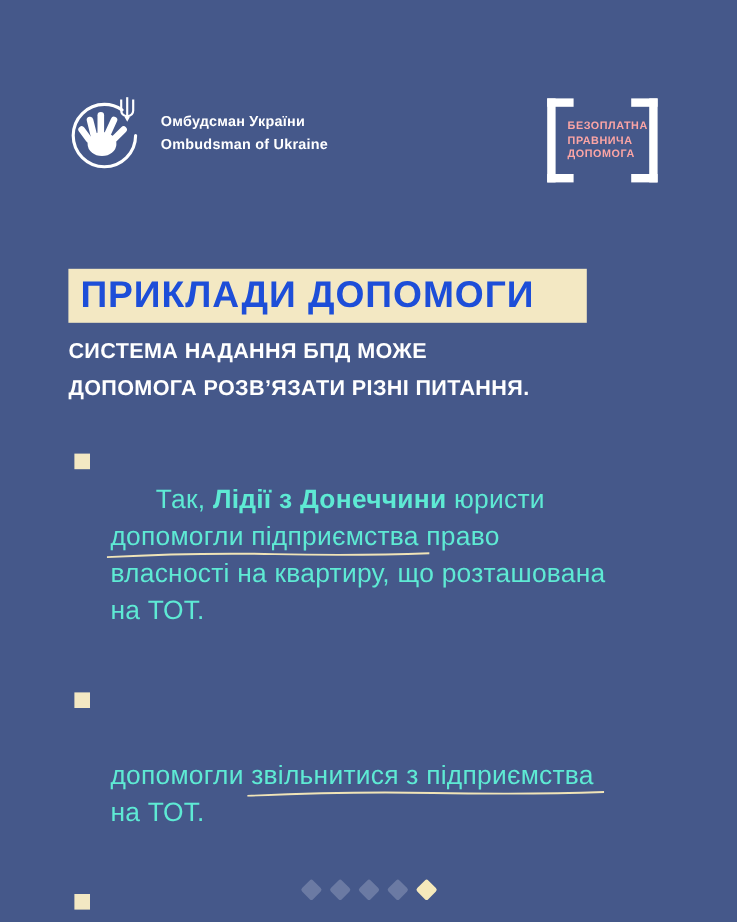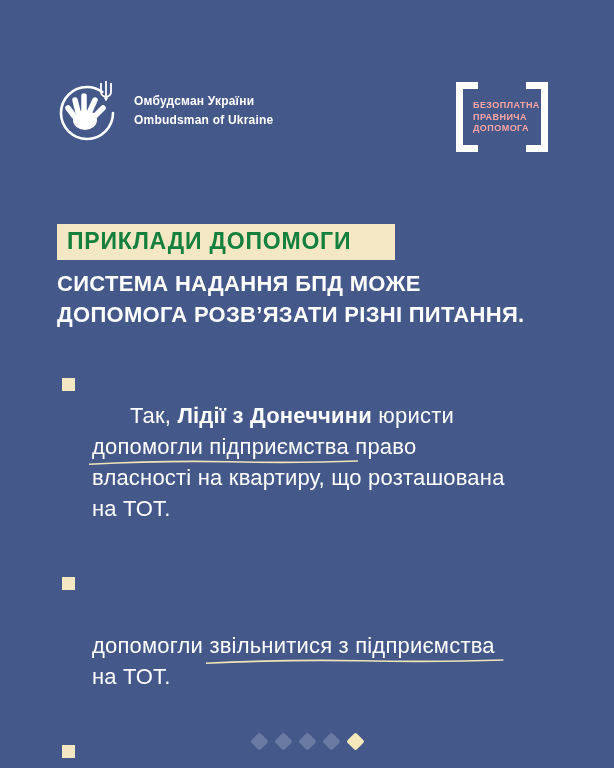--- a/index.html
+++ b/index.html
@@ -29,36 +29,36 @@
   .bpd-text {
     position:absolute; left:17px; top:50%; transform:translateY(-50%);
     font-size:9px; font-weight:bold; line-height:11.5px;
     letter-spacing:0.45px; white-space:nowrap;
   }
 
   
   .title-wrap { position:absolute; left:57px; top:224px; width:545px; }
   .title-badge {
     display:inline-block;
-    background:#f3e8c3; color:#15803d;
-    font-size:23px; font-weight:bold; letter-spacing:0.8px;
+    background:#f3e8c3; color:#1d4ed8;
+    font-size:31px; font-weight:bold; letter-spacing:0.8px;
     padding:4px 44px 5px 10px;
   }
   .subtitle {
     margin-top:8px;
-    color:#ffffff; font-size:22px; font-weight:bold;
+    color:#ffffff; font-size:18px; font-weight:bold;
     line-height:31px; letter-spacing:0.3px;
   }
 
   
   .bullets { position:absolute; left:62px; top:369px; width:500px; }
   .bullet { display:flex; gap:17px; margin-bottom:13px; }
   .bullet-marker { flex:0 0 13px; width:13px; height:13px; background:#f3e8c3; margin-top:9px; }
   .bullet-text {
-    color:#ffffff; font-size:22px; line-height:31px;
+    color:#5eead4; font-size:22px; line-height:31px;
     letter-spacing:0.2px; white-space:pre-wrap;
   }
   .seg-b { font-weight:bold; }
   .seg-u { position:relative; }
   .seg-u .swoosh {
     position:absolute; left:-3px; bottom:-6px;
     width:calc(100% + 12px); height:8px;
     pointer-events:none;
   }
 

